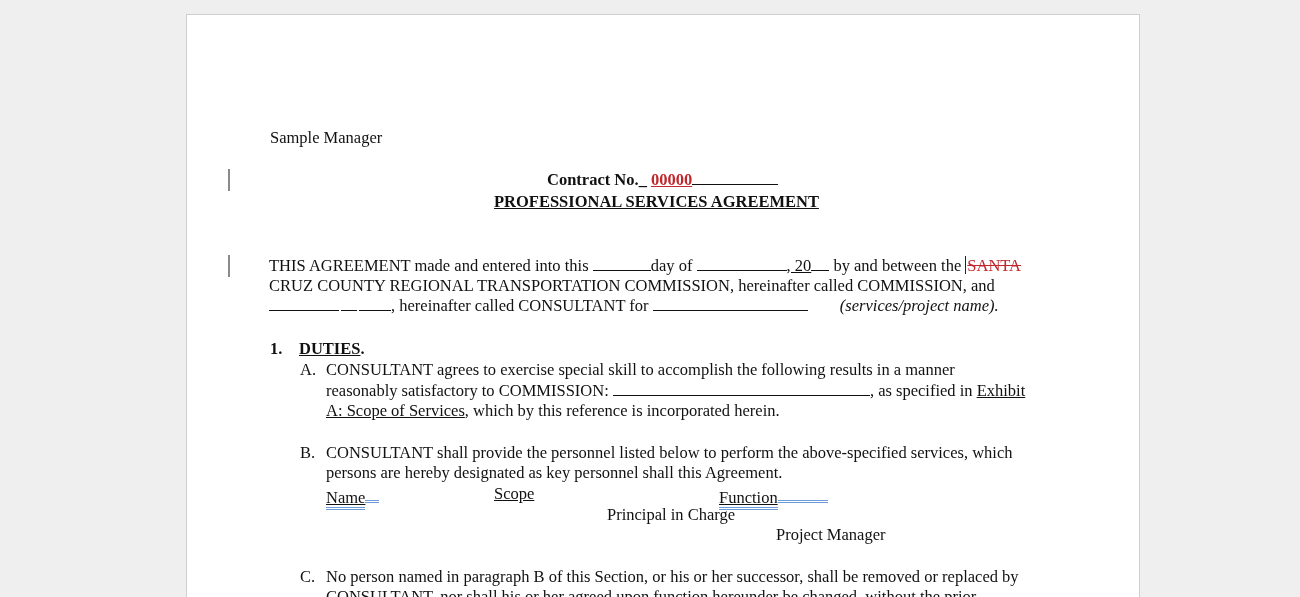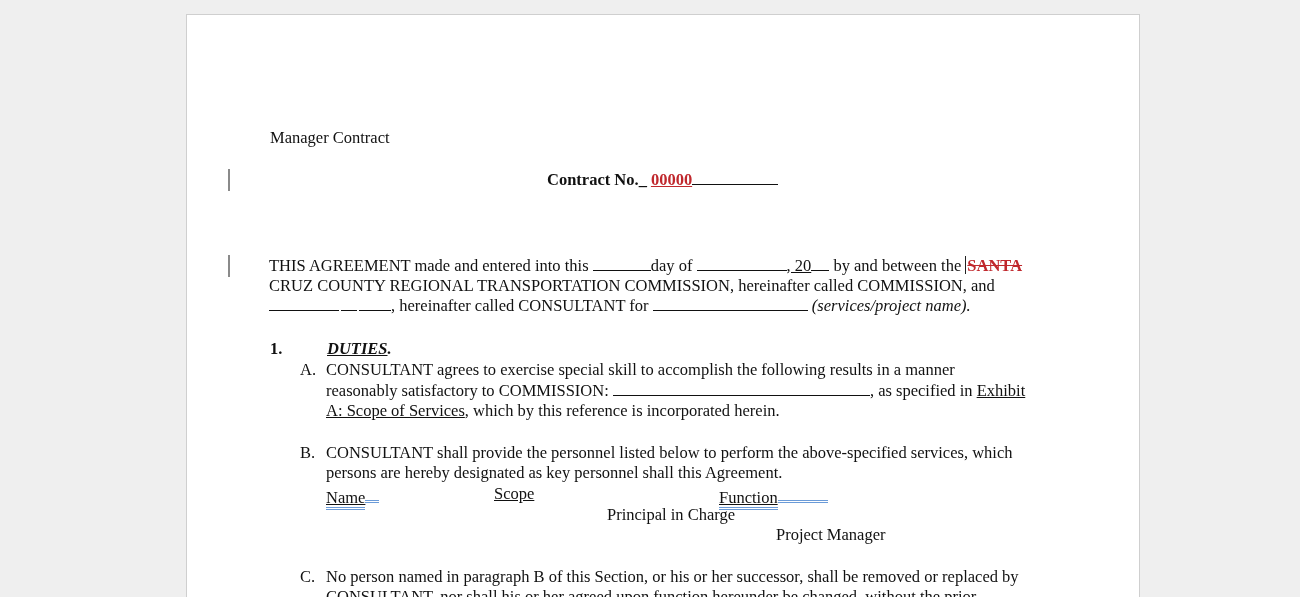--- a/index.html
+++ b/index.html
@@ -34,22 +34,22 @@
     .change-bar {
       position: absolute;
       left: 41px;
       width: 2px;
       height: 22px;
       background: #8a8a8a;
     }
     .bold { font-weight: bold; }
     .u { text-decoration: underline; }
     .red { color: #c0282d; text-align: center; }
-    .strike { text-decoration: line-through; color: #c0282d; font-weight: bold; }
-    .italic { font-style: italic; }
+    .strike { text-decoration: line-through; color: #c0282d; }
+    .italic { font-style: italic; margin-left: 28px; }
     .blank {
       display: inline-block;
       border-bottom: 1px solid #111;
       height: 14px;
       vertical-align: baseline;
     }
     .caret {
       display: inline-block;
       width: 1px;
       height: 18px;
@@ -60,40 +60,41 @@
     .doubleblue {
       border-bottom: 3px double #6b9bd8;
       padding-bottom: 0px;
     }
   </style>
 </head>
 <body>
 
 <div class="page">
 
-  <div class="abs" style="left:83px; top:113px;">Manager Contract</div>
+  <div class="abs" style="left:83px; top:113px;">Sample Manager</div>
 
   <div class="change-bar" style="top:154px;"></div>
   <div class="change-bar" style="top:240px;"></div>
 
   <div class="abs bold" style="left:360px; top:155px;">
     <span>Contract No._</span><span class="u red" style="padding-left:4px;">00000</span><span class="blank" style="width:86px;"></span>
   </div>
 
+  <div class="abs bold u" style="left:307px; top:177px;">PROFESSIONAL SERVICES AGREEMENT</div>
 
   <div class="abs" style="left:82px; top:241px;">
     <span>THIS AGREEMENT made and entered into this </span><span class="blank" style="width:58px;"></span><span>day of </span><span class="blank" style="width:90px;"></span><span class="u">, 20</span><span class="blank" style="width:18px;"></span><span> by and between the </span><span class="caret"></span><span class="strike">SANTA</span>
   </div>
   <div class="abs" style="left:82px; top:261px;">CRUZ COUNTY REGIONAL TRANSPORTATION COMMISSION, hereinafter called COMMISSION, and</div>
   <div class="abs" style="left:82px; top:281px;">
     <span class="blank" style="width:70px;"></span><span class="blank" style="width:16px; margin-left:2px;"></span><span class="blank" style="width:32px; margin-left:2px;"></span><span>, hereinafter called CONSULTANT for </span><span class="blank" style="width:155px;"></span><span> </span><span class="italic">(services/project name).</span>
   </div>
 
   <div class="abs bold" style="left:83px; top:324px;">1.</div>
-  <div class="abs bold" style="left:140px; top:324px;font-style:italic;">
+  <div class="abs bold" style="left:112px; top:324px;">
     <span class="u">DUTIES</span><span>.</span>
   </div>
 
   <div class="abs" style="left:113px; top:345px;">A.</div>
   <div class="abs" style="left:139px; top:345px;">CONSULTANT agrees to exercise special skill to accomplish the following results in a manner</div>
   <div class="abs" style="left:139px; top:366px;">
     <span>reasonably satisfactory to COMMISSION: </span><span class="blank" style="width:257px;"></span><span>, as specified in </span><span class="u">Exhibit</span>
   </div>
   <div class="abs" style="left:139px; top:386px;">
     <span class="u">A: Scope of Services</span><span>, which by this reference is incorporated herein.</span>

